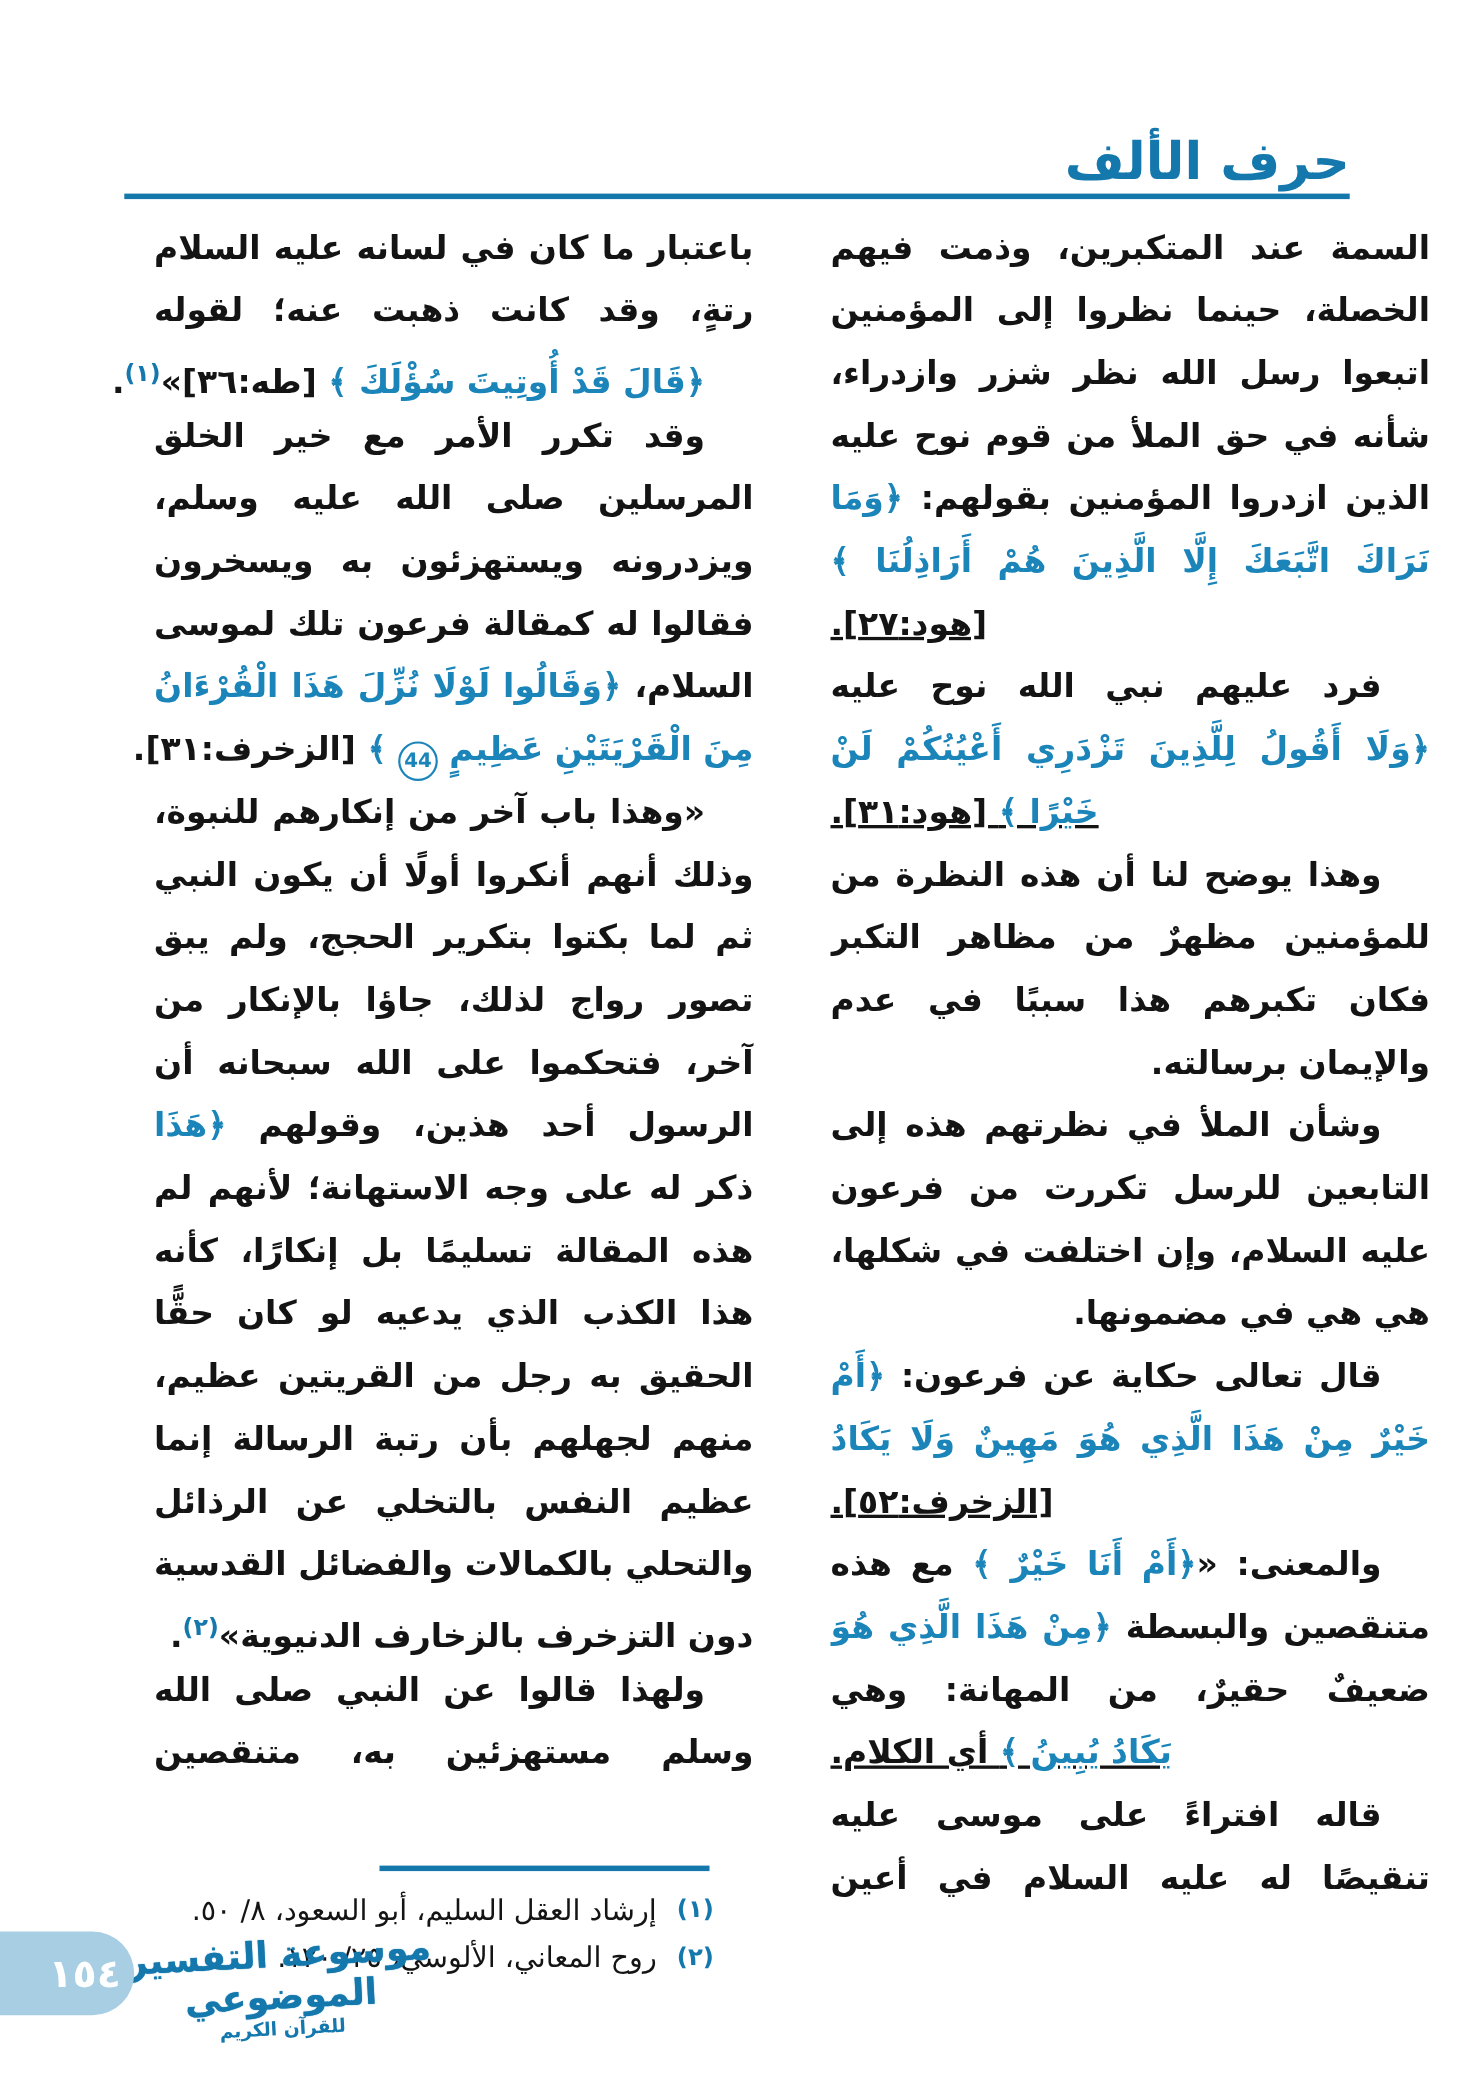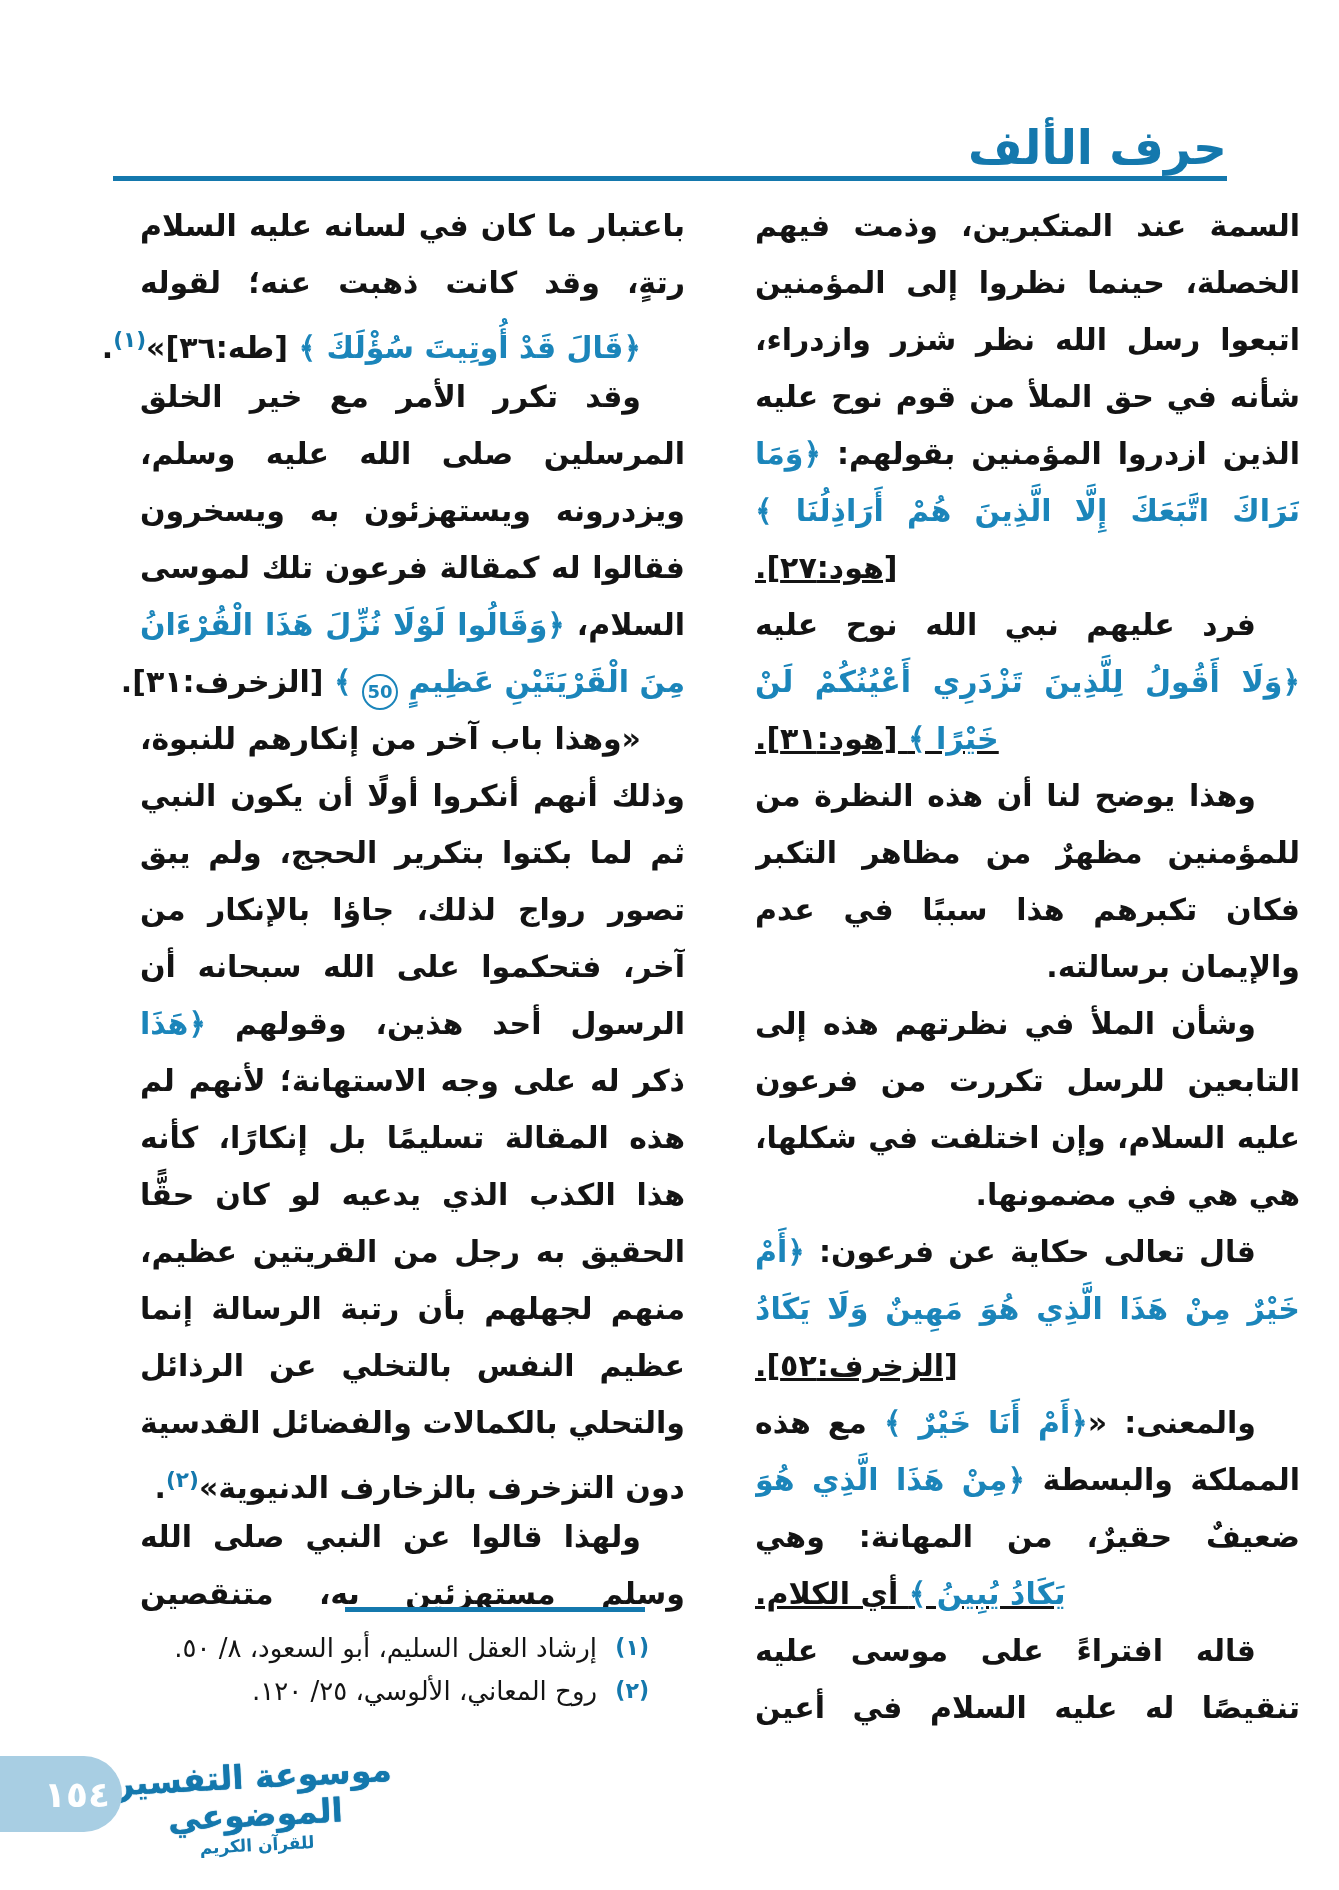--- a/index.html
+++ b/index.html
@@ -77,21 +77,21 @@
     font-weight:700;
   }
   .fn{
     color:var(--accent);
     font-size:0.72em;
     vertical-align:super;
     font-weight:700;
   }
   .footnotes{
     position:absolute;
-    top:1607px;
+    top:1696px;
     right:654px; 
     width:545px;
   }
   .fn-rule{
     width:300px;
     height:5px;
     background:var(--accent);
     margin:0 40px 14px 0;
   }
   .fn-item{
@@ -162,36 +162,36 @@
       <div class="line aj"><span>فكان تكبرهم هذا سببًا في عدم متابعة نبيهم</span></div>
       <div class="line ar"><span>والإيمان برسالته.</span></div>
       <div class="line aj ind"><span>وشأن الملأ في نظرتهم هذه إلى المؤمنين</span></div>
       <div class="line aj"><span>التابعين للرسل تكررت من فرعون لموسى</span></div>
       <div class="line aj"><span>عليه السلام، وإن اختلفت في شكلها، لكنها</span></div>
       <div class="line ar"><span>هي هي في مضمونها.</span></div>
       <div class="line aj ind"><span>قال تعالى حكاية عن فرعون: </span><span class="q">﴿أَمْ أَنَا</span></div>
       <div class="line aj"><span class="q">خَيْرٌ مِنْ هَذَا الَّذِي هُوَ مَهِينٌ وَلَا يَكَادُ يُبِينُ </span></div>
       <div class="line al"><span>[الزخرف:٥٢].</span></div>
       <div class="line aj ind"><span>والمعنى: «</span><span class="q">﴿أَمْ أَنَا خَيْرٌ ﴾</span><span> مع هذه</span></div>
-      <div class="line aj"><span>المملكة والبسطة </span><span class="q">﴿مِنْ هَذَا الَّذِي هُوَ مَهِينٌ ﴾</span></div>
+      <div class="line aj"><span>متنقصين والبسطة </span><span class="q">﴿مِنْ هَذَا الَّذِي هُوَ مَهِينٌ ﴾</span></div>
       <div class="line aj"><span>ضعيفٌ حقيرٌ، من المهانة: وهي القلة. </span></div>
       <div class="line al"><span class="q">يَكَادُ يُبِينُ ﴾</span><span> أي الكلام.</span></div>
       <div class="line aj ind"><span>قاله افتراءً على موسى عليه السلام؛</span></div>
       <div class="line aj"><span>تنقيصًا له عليه السلام في أعين الناس،</span></div>
     </div>
   <div class="col" id="col-left">
       <div class="line aj"><span>باعتبار ما كان في لسانه عليه السلام من نوع</span></div>
       <div class="line aj"><span>رتةٍ، وقد كانت ذهبت عنه؛ لقوله تعالى:</span></div>
       <div class="line ar ind"><span class="q">﴿قَالَ قَدْ أُوتِيتَ سُؤْلَكَ ﴾</span><span> [طه:٣٦]»</span><span class="fn">(١)</span><span>.</span></div>
       <div class="line aj ind"><span>وقد تكرر الأمر مع خير الخلق وسيد</span></div>
       <div class="line aj"><span>المرسلين صلى الله عليه وسلم، يحتقرونه</span></div>
       <div class="line aj"><span>ويزدرونه ويستهزئون به ويسخرون منه،</span></div>
       <div class="line aj"><span>فقالوا له كمقالة فرعون تلك لموسى عليه</span></div>
       <div class="line aj"><span>السلام، </span><span class="q">﴿وَقَالُوا لَوْلَا نُزِّلَ هَذَا الْقُرْءَانُ عَلَى رَجُلٍ</span></div>
-      <div class="line ar"><span class="q">مِنَ الْقَرْيَتَيْنِ عَظِيمٍ </span><span class="ayah">50</span><span class="q"> ﴾</span><span> [الزخرف:٣١].</span></div>
+      <div class="line ar"><span class="q">مِنَ الْقَرْيَتَيْنِ عَظِيمٍ </span><span class="ayah">44</span><span class="q"> ﴾</span><span> [الزخرف:٣١].</span></div>
       <div class="line aj ind"><span>«وهذا باب آخر من إنكارهم للنبوة،</span></div>
       <div class="line aj"><span>وذلك أنهم أنكروا أولًا أن يكون النبي بشرًا،</span></div>
       <div class="line aj"><span>ثم لما بكتوا بتكرير الحجج، ولم يبق عندهم</span></div>
       <div class="line aj"><span>تصور رواج لذلك، جاؤا بالإنكار من وجه</span></div>
       <div class="line aj"><span>آخر، فتحكموا على الله سبحانه أن يكون</span></div>
       <div class="line aj"><span>الرسول أحد هذين، وقولهم </span><span class="q">﴿هَذَا الْقُرْءَانُ ﴾</span></div>
       <div class="line aj"><span>ذكر له على وجه الاستهانة؛ لأنهم لم يقولوا</span></div>
       <div class="line aj"><span>هذه المقالة تسليمًا بل إنكارًا، كأنه قيل:</span></div>
       <div class="line aj"><span>هذا الكذب الذي يدعيه لو كان حقًّا لكان</span></div>
       <div class="line aj"><span>الحقيق به رجل من القريتين عظيم، وهذا</span></div>

